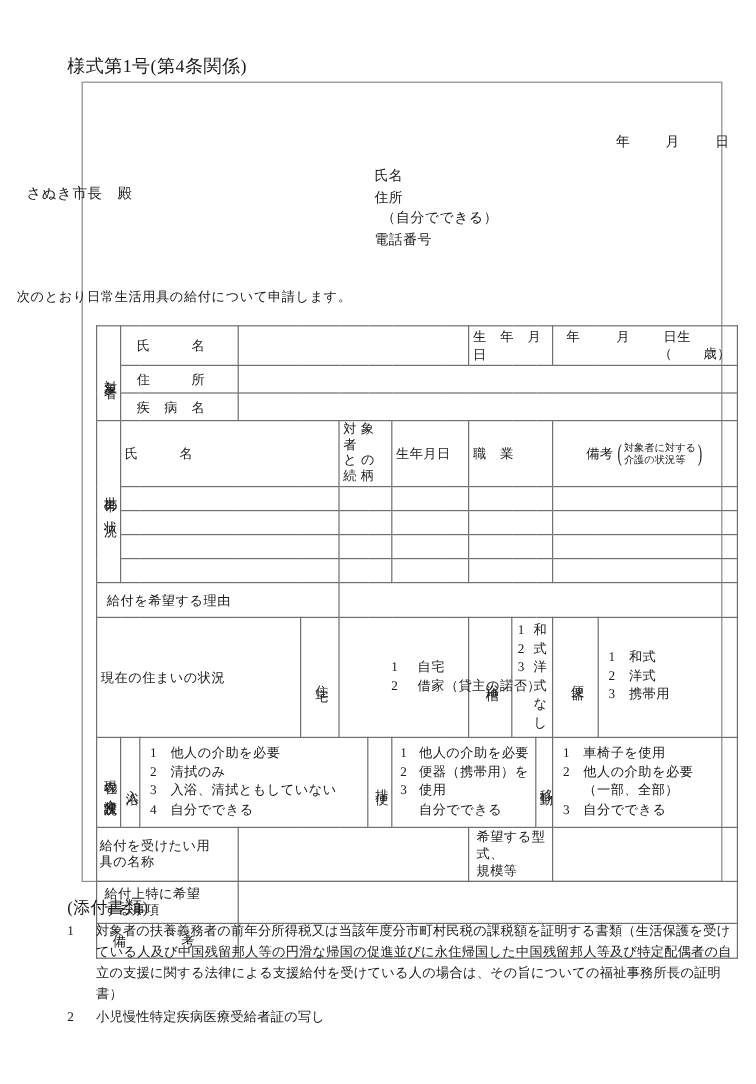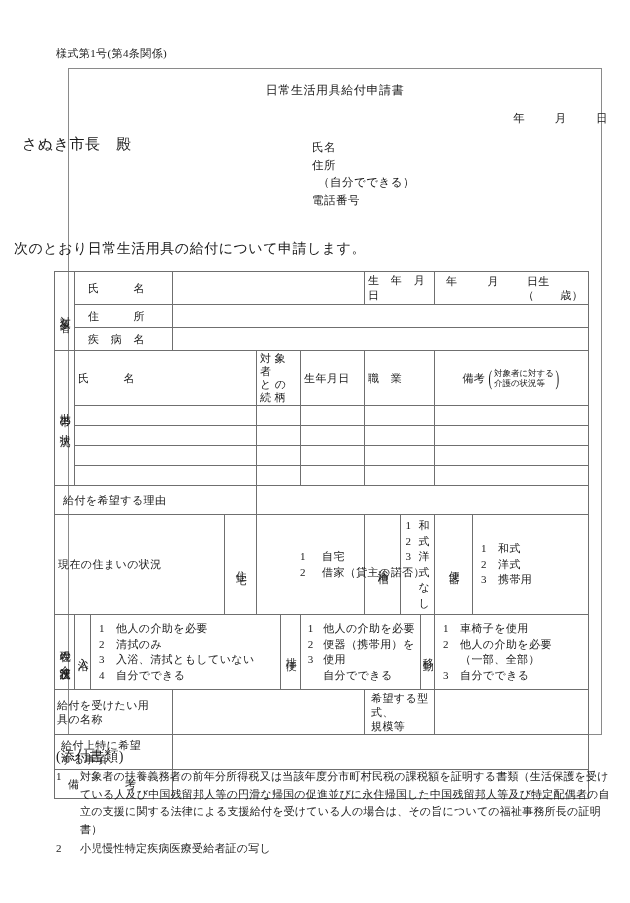--- a/index.html
+++ b/index.html
@@ -18,21 +18,21 @@
   .page {
     position: absolute;
     left: 0; top: 0;
     width: 630px;
     height: 903px;
   }
   .form-no {
     position: absolute;
     left: 56px;
     top: 46px;
-    font-size: 11px;
+    font-size: 15px;
     letter-spacing: .4px;
     white-space: nowrap;
     text-align: right;
   }
   .outer-frame {
     position: absolute;
     left: 68px;
     top: 68px;
     width: 534px;
     height: 667px;
@@ -54,47 +54,47 @@
     top: 111px;
     font-size: 11.5px;
     letter-spacing: .5px;
   }
   .date-line span { display: inline-block; }
   .date-line .y { margin-right: 26px; }
   .date-line .m { margin-right: 26px; }
   .addressee {
     position: absolute;
     left: 22px;
-    top: 135px;
-    font-size: 15px;
+    top: 153px;
+    font-size: 12px;
     letter-spacing: .5px;
     white-space: nowrap;
   }
   .applicant-block {
     position: absolute;
     left: 290px;
     top: 139px;
     font-size: 11.5px;
     line-height: 17.5px;
     letter-spacing: .5px;
   }
   .applicant-block .l0 { padding-left: 0px; }
   .applicant-block .l1 { padding-left: 22px; }
   .applicant-block .l2 { padding-left: 28px; }
   .lead-text {
     position: absolute;
     left: 14px;
     top: 240px;
-    font-size: 14px;
+    font-size: 11px;
     letter-spacing: .5px;
   }
 
   table.form {
     position: absolute;
-    left: 54px;
+    left: 80px;
     top: 271px;
     width: 534px;
     border-collapse: collapse;
     table-layout: fixed;
     font-size: 11px;
     font-family: Liberation Serif, serif;
   }
   table.form td {
     border: 1px solid #6f6f6f;
     padding: 1px 3px;
@@ -189,21 +189,20 @@
 </style>
 </head>
 <body>
 
 <div class="page">
 
   <div class="form-no">様式第1号(第4条関係)</div>
 
   <div class="outer-frame"></div>
 
-  <div class="title">日常生活用具給付申請書</div>
 
   <div class="date-line">
     <span class="y">年</span>
     <span class="m">月</span>
     <span class="d">日</span>
   </div>
 
   <div class="addressee">さぬき市長　殿</div>
 
   <div class="applicant-block">

